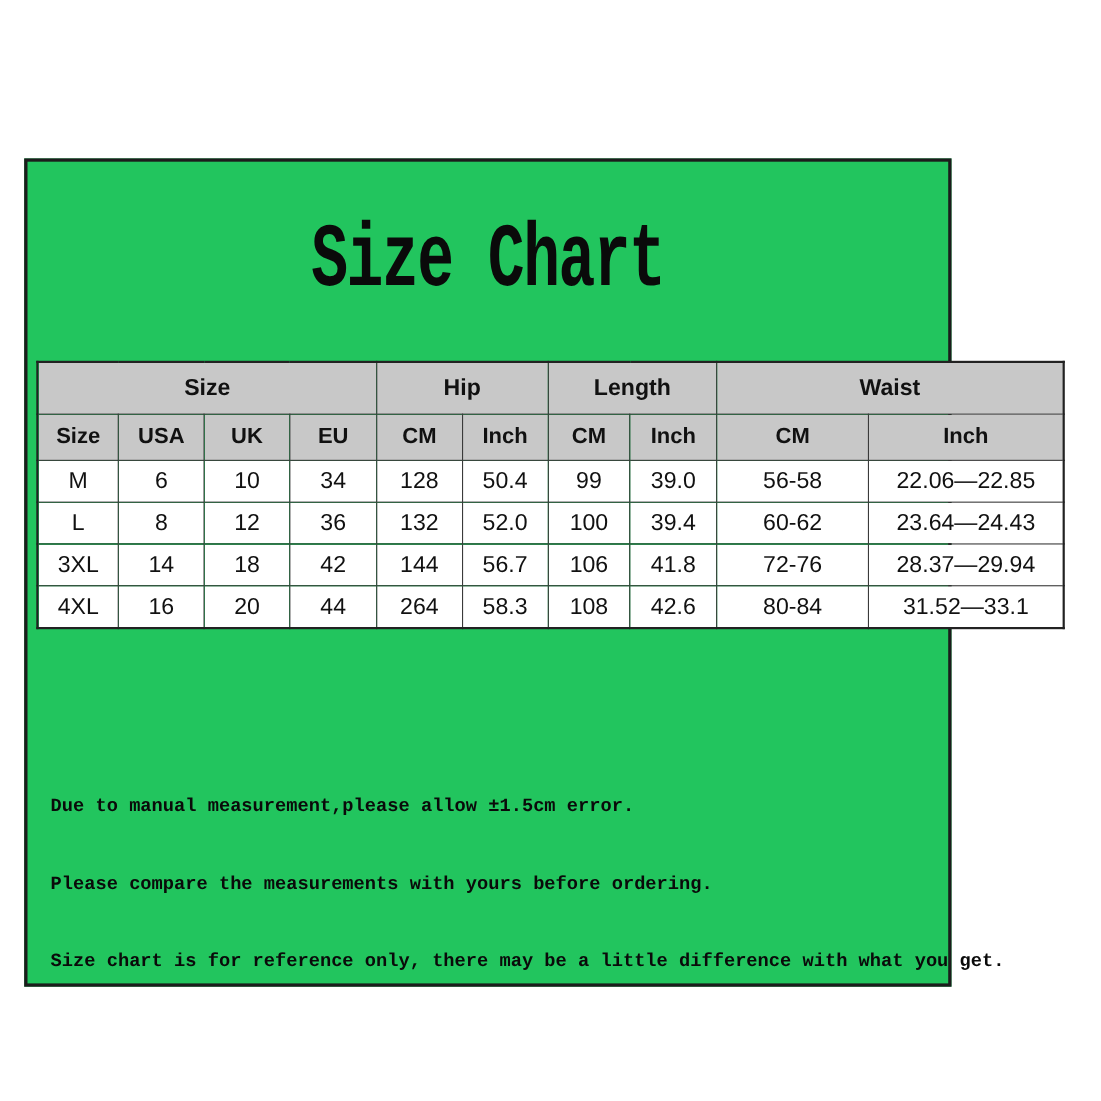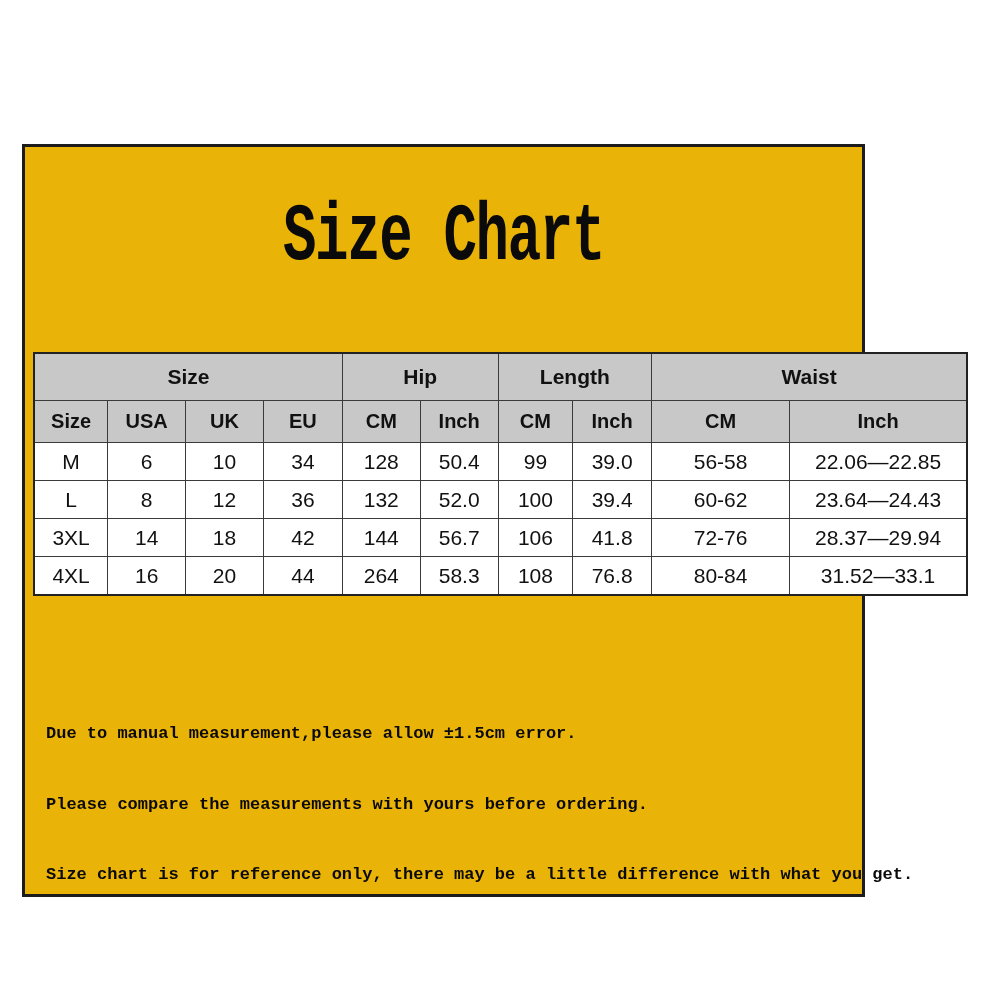--- a/index.html
+++ b/index.html
@@ -2,34 +2,33 @@
 <html><head>
 <meta charset="utf-8">
 <style>
   html,body{margin:0;padding:0;background:#ffffff;}
   .canvas{
     position:relative;width:1001px;height:1001px;background:#ffffff;overflow:hidden;
     font-family:"Liberation Sans",sans-serif;color:#111;
   }
   .frame{
     position:absolute;left:22px;top:144px;width:843px;height:753px;
-    border:3px solid #1c1c1c;box-sizing:border-box;background:#eab308;
+    border:3px solid #1c1c1c;box-sizing:border-box;background:#22c55e;
   }
   .page-title{
     position:absolute;left:0;right:0;top:50px;text-align:center;
     font-family:"Liberation Mono","DejaVu Sans Mono",monospace;
     font-weight:bold;font-size:82px;line-height:1;letter-spacing:-2px;
     transform:scaleX(.68);transform-origin:50% 50%;
     white-space:nowrap;color:#0a0a0a;
   }
   table.size-table{
     position:absolute;left:8px;top:181px;width:935px;
     border-collapse:collapse;table-layout:fixed;
     border:2px solid #222;
-    margin-top:24px;
   }
   .size-table th,.size-table td{
     border:1px solid #3a3a3a;text-align:center;vertical-align:middle;
     padding:0;overflow:hidden;white-space:nowrap;
   }
   .size-table col.c1{width:7.9%}
   .size-table col.c2{width:8.35%}
   .size-table col.c3{width:8.35%}
   .size-table col.c4{width:8.45%}
   .size-table col.c5{width:8.35%}
@@ -127,21 +126,21 @@
             <td>28.37—29.94</td>
           </tr>
           <tr>
             <td>4XL</td>
             <td>16</td>
             <td>20</td>
             <td>44</td>
             <td>264</td>
             <td>58.3</td>
             <td>108</td>
-            <td>76.8</td>
+            <td>42.6</td>
             <td>80-84</td>
             <td>31.52—33.1</td>
           </tr>
         </tbody>
     </table>
 
     <div class="notes">
       <div>Due to manual measurement,please allow ±1.5cm error.</div>
       <div>Please compare the measurements with yours before ordering.</div>
       <div>Size chart is for reference only, there may be a little difference with what you get.</div>

